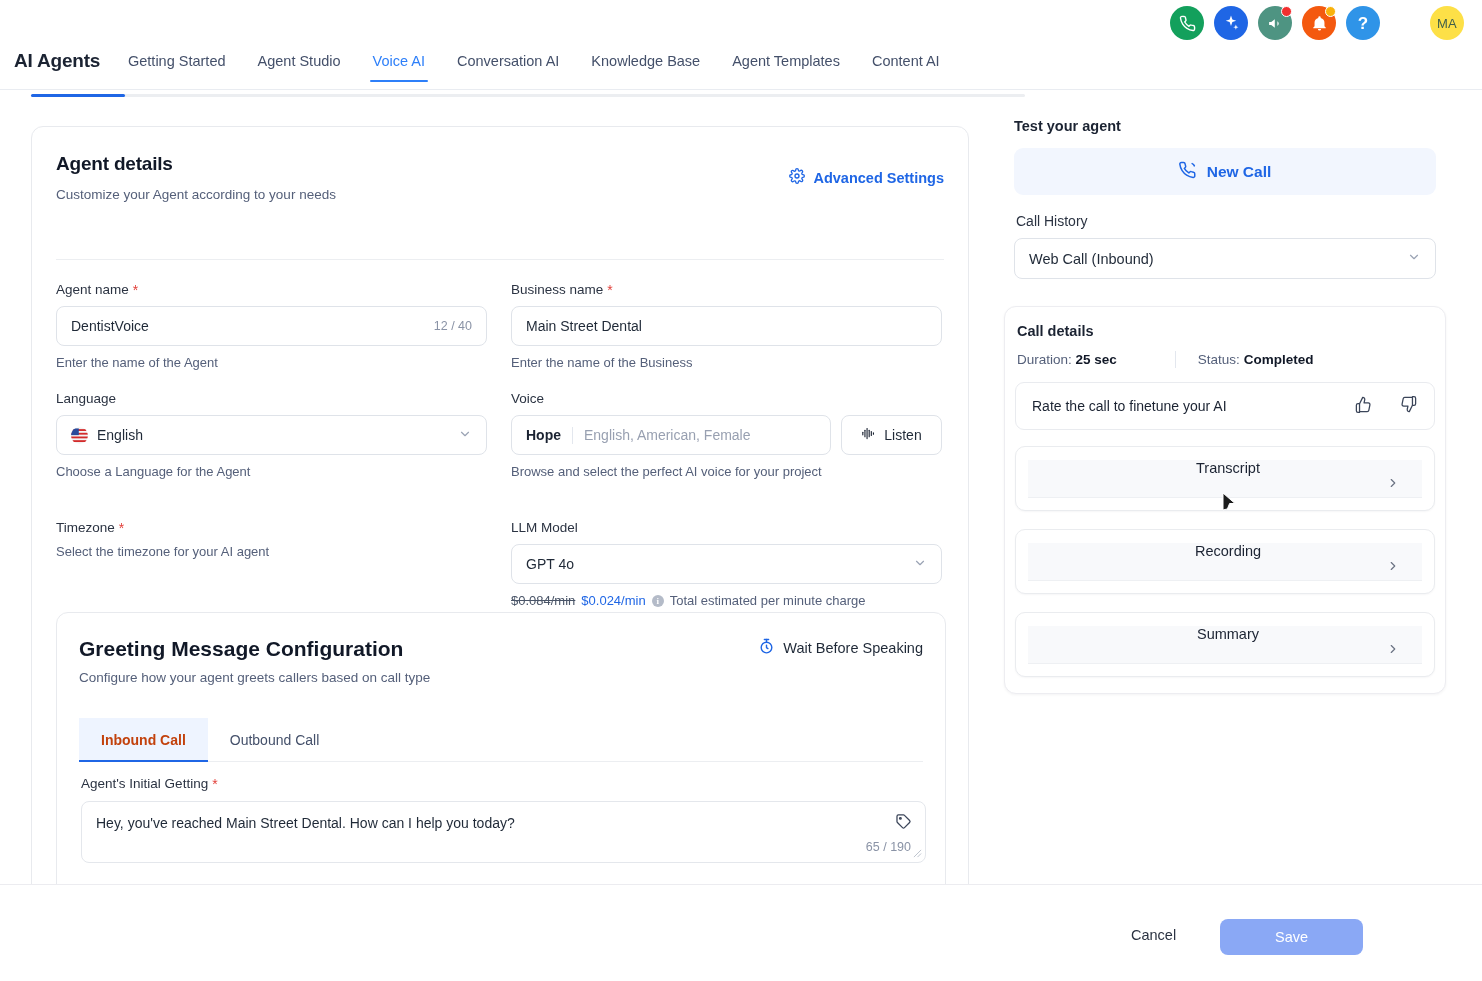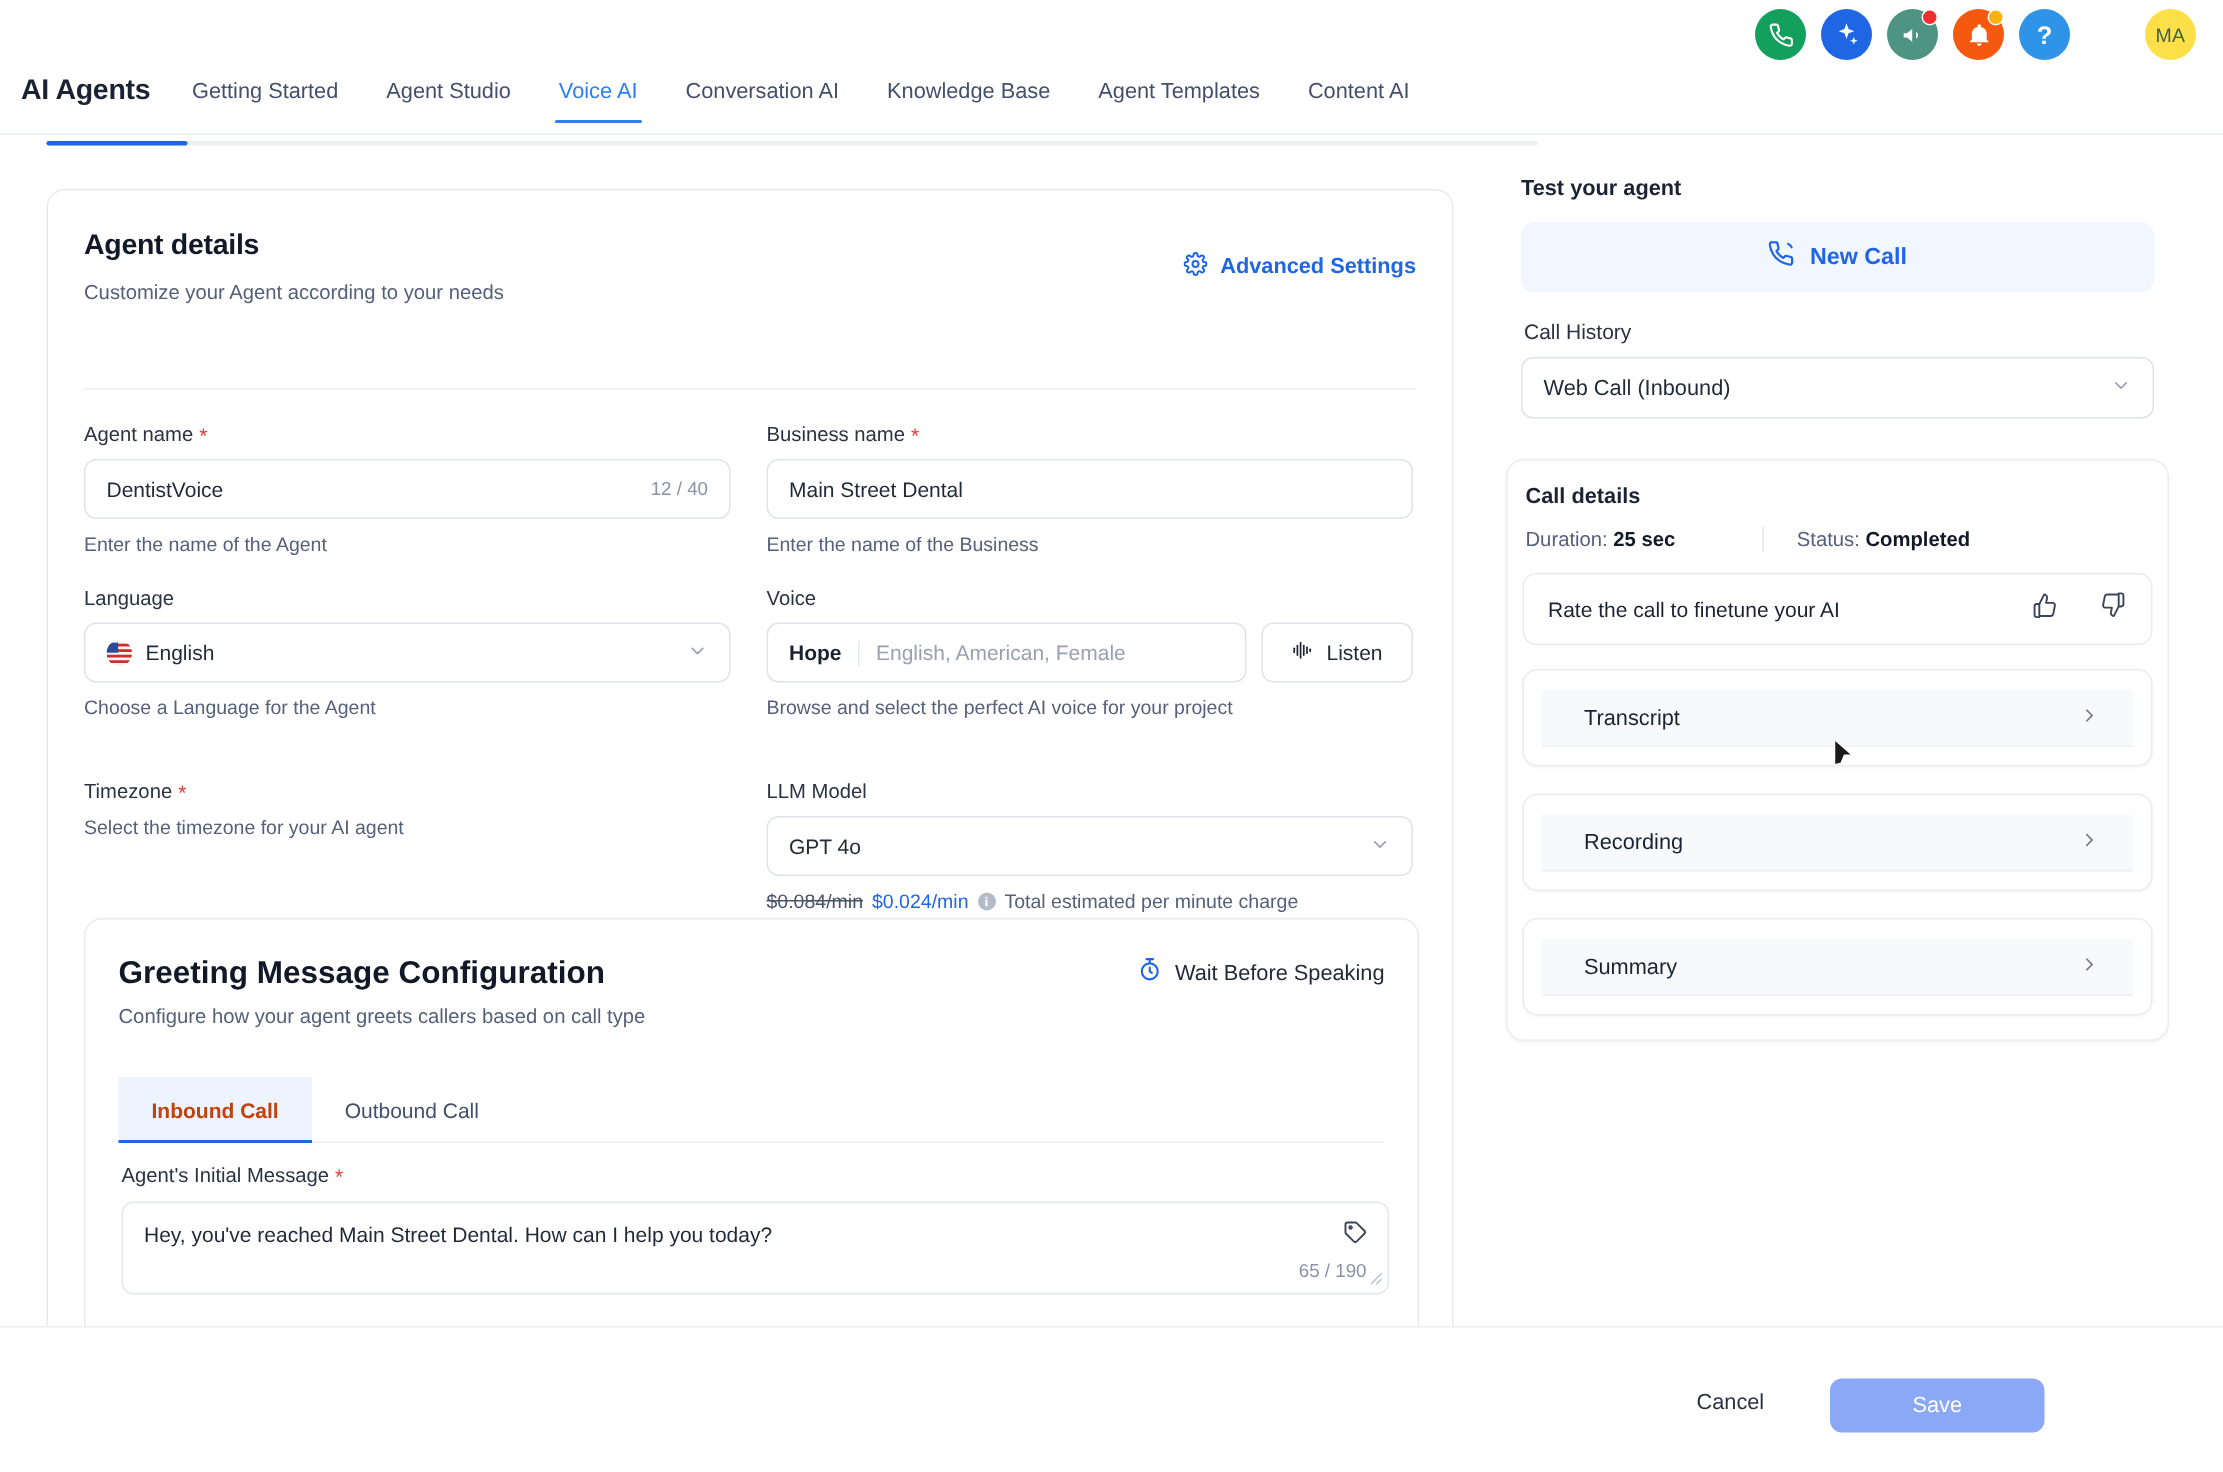--- a/index.html
+++ b/index.html
@@ -204,21 +204,21 @@
   .rate-text { font-size: 14px; color: #1b2332; }
   .rate-icons { margin-left: auto; display: flex; gap: 26px; color: #3b4559; }
 
   .acc-card {
     border: 1px solid #eaecef; border-radius: 10px; background: #fff;
     box-shadow: 0 1px 2px rgba(16,24,40,.04); padding: 13px 0 12px 0; margin-bottom: 18px;
   }
   .acc-row {
     height: 38px; background: #f8f9fb; display: flex; align-items: center;
     padding: 0 22px 0 28px; cursor: pointer; font-size: 14.5px; color: #1b2332;
-    border-bottom: 1px solid #eef0f3; margin: 0 12px;
+    border-bottom: 1px solid #eef0f3; margin: 0 12px; flex-direction: column;
   }
   .acc-row .chevr { margin-left: auto; color: #6b7383; }
 
   
   .footer {
     position: absolute; left: 0; top: 884px; width: 1482px; height: 97px;
     background: #fff; border-top: 1px solid #ececf0;
   }
   .cancel-btn {
     position: absolute; left: 1131px; top: 927px; font-size: 14.5px; color: #2b3342; cursor: pointer;
@@ -431,21 +431,21 @@
         </span>
         <span>Wait Before Speaking</span>
       </div>
 
       <div class="greet-tabs">
         <div class="gtab active">Inbound Call</div>
         <div class="gtab">Outbound Call</div>
       </div>
 
       <div class="msg-label">
-        <span>Agent's Initial Message</span>
+        <span>Agent's Initial Getting</span>
         <span class="req">*</span>
       </div>
 
       <div class="msg-box">
         <div class="msg-text">Hey, you've reached Main Street Dental. How can I help you today?</div>
         <div class="msg-tag">
           <svg width="17" height="17" viewBox="0 0 24 24" fill="none" stroke="#3b4559" stroke-width="1.8" stroke-linecap="round" stroke-linejoin="round">
               <path d="M20.6 13.4L13.4 20.6a2 2 0 0 1-2.8 0l-7.2-7.2A2 2 0 0 1 2.8 12V4.8A2 2 0 0 1 4.8 2.8H12a2 2 0 0 1 1.4.6l7.2 7.2a2 2 0 0 1 0 2.8z"></path>
               <circle cx="7.6" cy="7.6" r="1.2"></circle>
             </svg>

